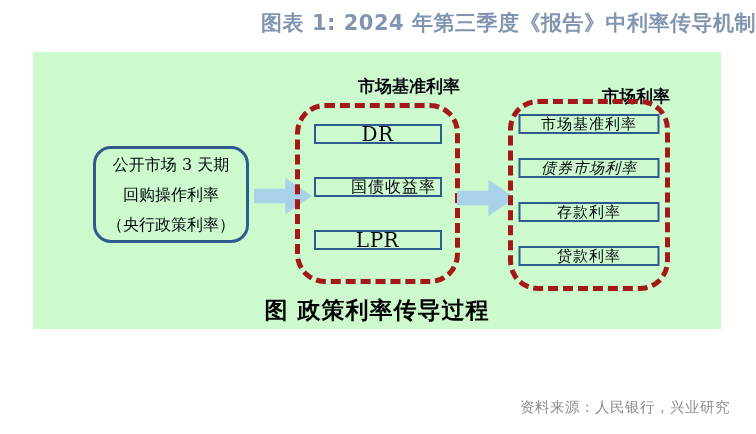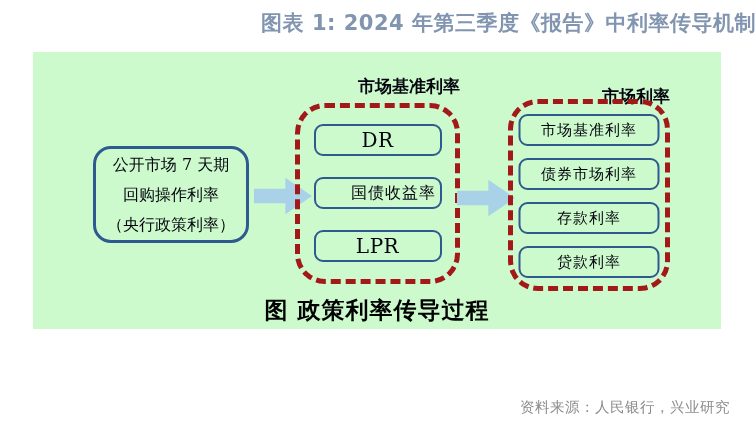--- a/index.html
+++ b/index.html
@@ -44,33 +44,33 @@
   .market-header    { left: 475px; top: 13px; width: 162px; margin-top: 20px; }
 
   .dashed-group {
     position: absolute; border: 5px dashed #a31818; border-radius: 30px;
   }
   .benchmark-group { left: 262px; top: 51px; width: 165px; height: 181px; }
   .market-group    { left: 475px; top: 47px; width: 162px; height: 192px; }
 
   .node {
     position: absolute; left: 50%; transform: translateX(-50%);
-    height: 32px; border: 2.5px solid #2e5a8f; border-radius: 9px;
+    height: 20px; border: 2.5px solid #2e5a8f; border-radius: 0;
     display: flex; align-items: center; justify-content: center;
     font-family: "DejaVu Serif", "Liberation Serif", serif;
     color: #05050f; white-space: nowrap; background: transparent;
   }
   .benchmark-group .node { width: 128px; }
   .market-group .node    { width: 141px; font-size: 15px; letter-spacing: 1px; }
 
   .node-latin { font-size: 20px; letter-spacing: 0.5px; }
   .node-cjk   { font-size: 16px; letter-spacing: 1px; padding-left: 32px; }
 
   .b-n0 { top: 16px; }  .b-n1 { top: 69px; }  .b-n2 { top: 122px; }
-  .m-n0 { top: 10px; }  .m-n1 { top: 54px; }  .m-n2 { top: 98px; }  .m-n3 { top: 142px; }
+  .m-n0 { top: 10px; }  .m-n1 { top: 54px; font-style: italic; }  .m-n2 { top: 98px; }  .m-n3 { top: 142px; }
 
   .figure-caption {
     position: absolute; left: 0; top: 243px; width: 688px;
     text-align: center; font-size: 23px; font-weight: 700; color: #000000;
     font-family: "DejaVu Sans", "Liberation Sans", sans-serif; letter-spacing: 1px;
   }
 
   .source-note {
     position: absolute; right: 26px; top: 398px;
     font-size: 14.5px; color: #8c8c8c;
@@ -78,21 +78,21 @@
   }
 </style>
 </head>
 <body>
 
 <div class="page-title">图表 1: 2024 年第三季度《报告》中利率传导机制</div>
 
 <div class="canvas">
 
   <div class="policy-node">
-    <span>公开市场 7 天期</span>
+    <span>公开市场 3 天期</span>
     <span>回购操作利率</span>
     <span>（央行政策利率）</span>
   </div>
 
   <div class="block-arrow arrow-1"></div>
 
   <div class="group-header benchmark-header">市场基准利率</div>
 
   <div class="dashed-group benchmark-group">
     <div class="node node-latin b-n0">DR</div>

